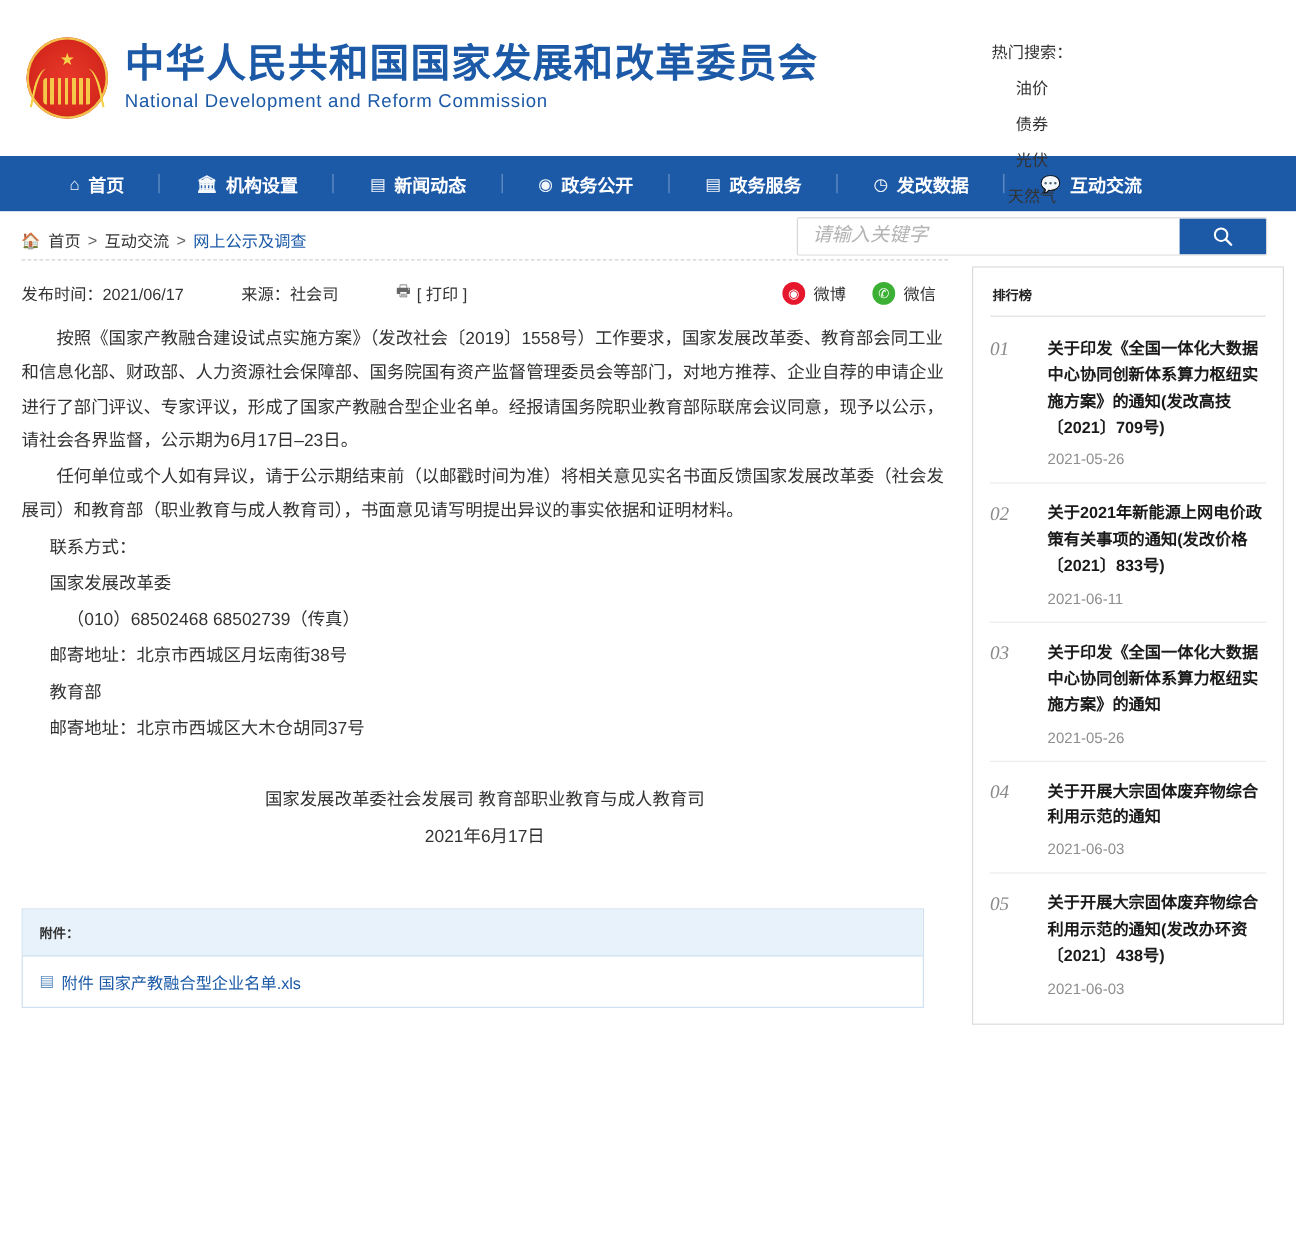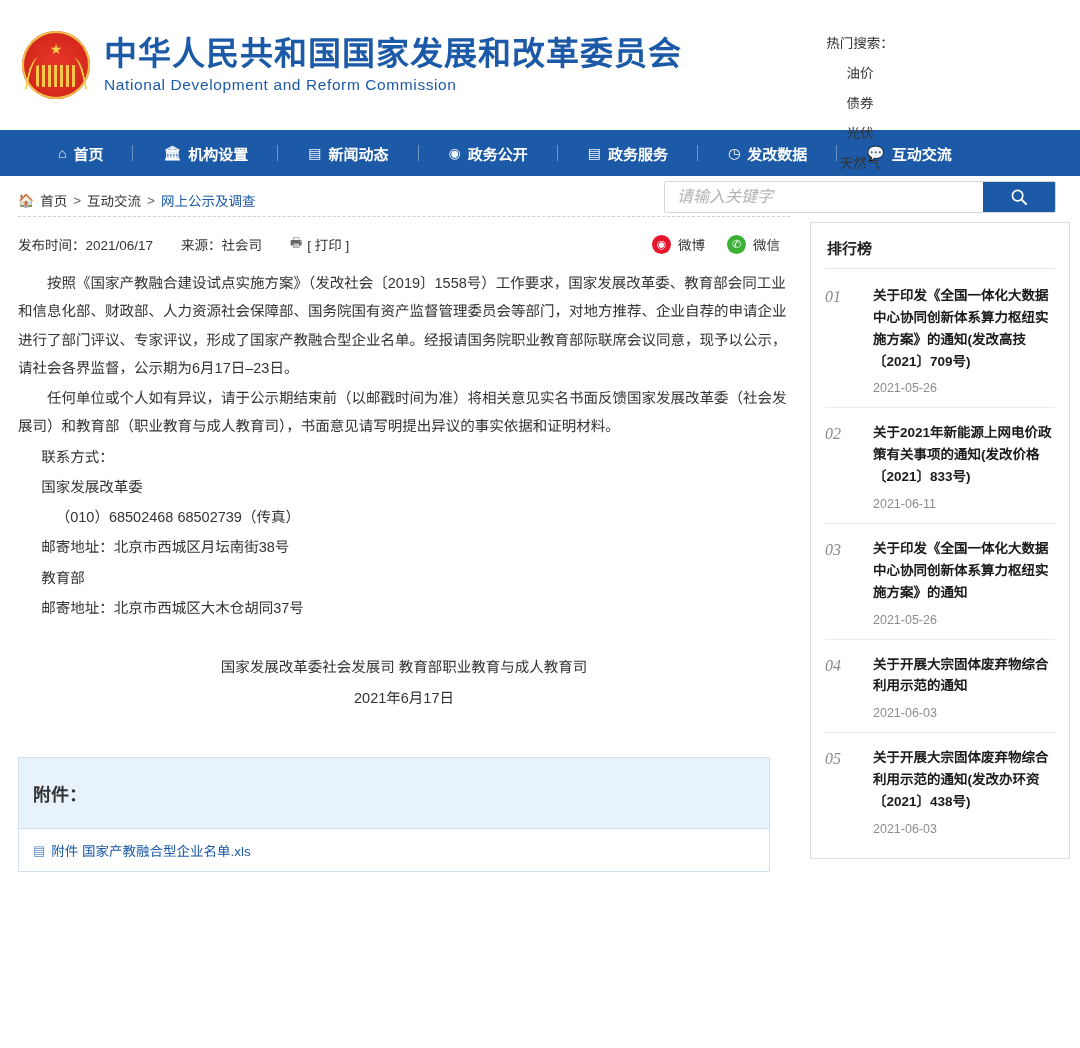--- a/index.html
+++ b/index.html
@@ -200,20 +200,21 @@
     border-top: 1px dashed #d0d0d0;
     margin: 0 0 0 0;
   }
   .meta {
     display: flex;
     align-items: center;
     font-size: 13.5px;
     color: #333;
     padding: 16px 0 14px 0;
     position: relative;
+    gap: 20px;
   }
   .meta .item { margin-right: 28px; }
   .meta .print {
     display: flex; align-items: center; gap: 5px;
     color: #333; cursor: pointer;
   }
   .meta .print .p-ico { color: #666; font-size: 13px; }
   .share {
     position: absolute;
     right: 10px;
@@ -247,42 +248,42 @@
 
   
   .attach {
     margin-top: 44px;
     border: 1px solid #cfe0f0;
     width: 752px;
   }
   .attach-head {
     background: #e8f2fb;
     border-bottom: 1px solid #cfe0f0;
-    padding: 22px 14px;
-    font-size: 18px;
+    padding: 11px 14px;
+    font-size: 11px;
     font-weight: bold;
     color: #333;
   }
   .attach-row {
     padding: 11px 14px;
     font-size: 13.5px;
     display: flex;
     align-items: center;
     gap: 6px;
   }
   .attach-row a { color: #1c5aa8; text-decoration: none; }
   .attach-row .f-ico { color: #5f8fbf; font-size: 13px; }
 
   
   .rank {
     border: 1px solid #dcdcdc;
     background: #fff;
   }
   .rank-title {
-    font-size: 15px;
+    font-size: 11px;
     font-weight: bold;
     color: #222;
     padding: 14px 16px 10px 16px;
   }
   .rank-title-line {
     height: 0; border-top: 1px solid #e2e2e2;
     margin: 0 14px;
   }
   .rank-list { padding: 2px 14px 10px 14px; }
   .rank-item {

